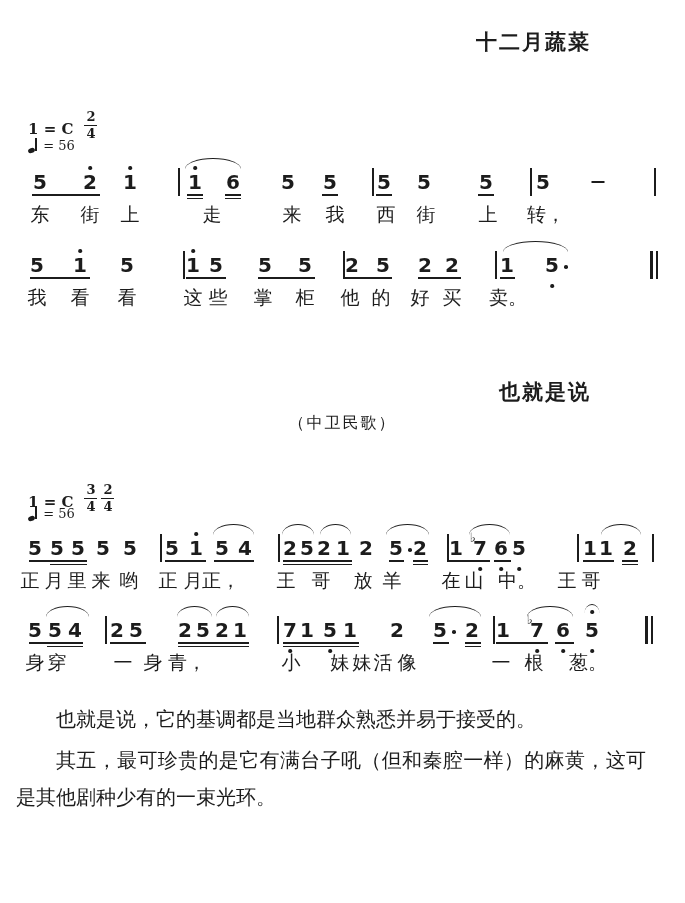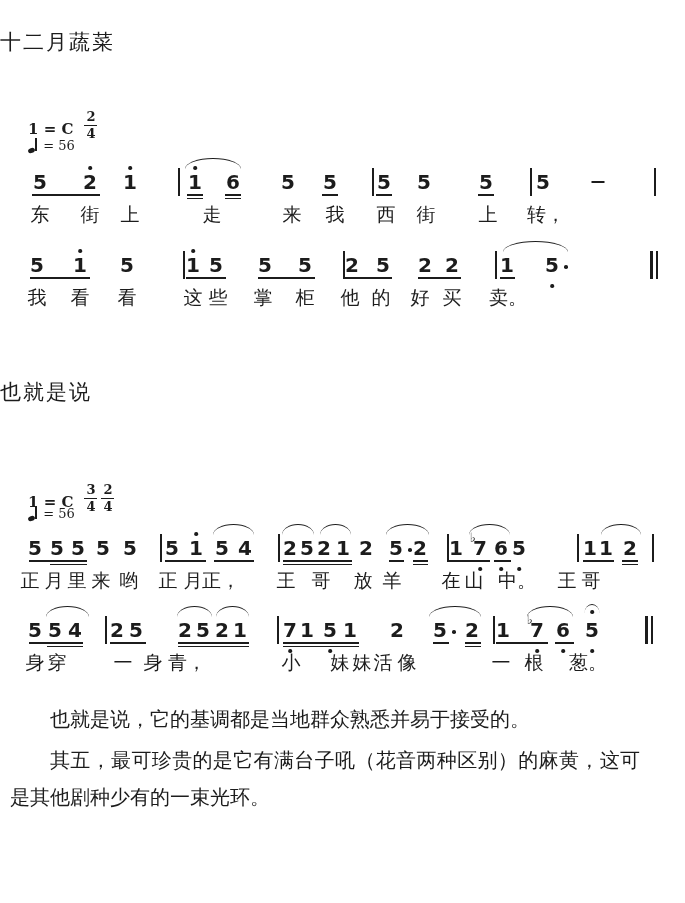--- a/index.html
+++ b/index.html
@@ -1,17 +1,17 @@
 <!DOCTYPE html>
 <html><head>
 <meta charset="utf-8">
 <style>
   html,body{margin:0;padding:0;background:#e8e8e8;}
   .page{position:relative;width:685px;height:903px;margin:0 auto;background:#ffffff;color:#1c1c1c;overflow:hidden;font-family:"Liberation Serif","DejaVu Serif",serif;}
-  .title{position:absolute;left:0;width:591px;text-align:left;font-family:"DejaVu Sans","Liberation Sans",sans-serif;font-weight:normal;font-size:21px;letter-spacing:2px;}
+  .title{position:absolute;left:0;width:591px;text-align:right;font-family:"DejaVu Sans","Liberation Sans",sans-serif;font-weight:bold;font-size:21px;letter-spacing:2px;}
   #title1{top:28px;}
   #title2{top:378px;}
   .subtitle{position:absolute;left:0;width:685px;text-align:center;font-size:16px;letter-spacing:2px;top:413px;font-family:"Liberation Serif",serif;}
   .keysig{position:absolute;font-size:15px;font-weight:bold;font-family:"DejaVu Serif","Liberation Serif",serif;white-space:nowrap;}
   #key1{left:28px;top:110px;}
   #key2{left:28px;top:483px;}
   .frac{display:inline-block;text-align:center;vertical-align:-4px;margin-left:11px;font-size:13px;line-height:1;font-weight:bold;}
   .frac .num{display:block;padding:0 2px 1.5px;}
   .frac .den{display:block;border-top:1.4px solid #1c1c1c;padding:1.5px 2px 0;}
   .frac + .frac{margin-left:4px;}
@@ -29,21 +29,21 @@
   .note{position:absolute;transform:translateX(-50%);font-family:"DejaVu Sans","Liberation Sans",sans-serif;font-weight:bold;font-size:20px;line-height:20px;top:0;}
   .beam{position:absolute;height:1.7px;background:#1c1c1c;}
   .slur{position:absolute;height:10px;border-top:1.6px solid #1c1c1c;border-radius:50% 50% 0 0/100% 100% 0 0;}
   .bar{position:absolute;width:1.7px;top:-4px;height:28px;background:#1c1c1c;}
   .bar.thick{width:2.8px;}
   .dot{position:absolute;width:3.6px;height:3.6px;border-radius:50%;background:#1c1c1c;transform:translateX(-50%);}
   .flat{position:absolute;transform:translateX(-100%);font-size:13px;font-weight:bold;font-family:"DejaVu Sans",sans-serif;line-height:12px;}
   .ferm{position:absolute;width:15px;height:8px;border-top:1.8px solid #1c1c1c;border-radius:50% 50% 0 0/100% 100% 0 0;transform:translateX(-50%);}
   .dash{position:absolute;width:13px;height:2.4px;background:#1c1c1c;transform:translateX(-50%);}
   .lyric{position:absolute;transform:translateX(-50%);font-size:19px;white-space:nowrap;font-family:"Liberation Serif",serif;}
-  .paras{position:absolute;left:10px;top:701px;width:630px;font-size:20px;line-height:37.5px;text-align:justify;}
+  .paras{position:absolute;left:16px;top:701px;width:630px;font-size:20px;line-height:37.5px;text-align:justify;}
   .paras p{margin:0 0 3px;text-indent:40px;}
 </style>
 </head>
 <body>
 
 <div class="page">
 
   <div class="title" id="title1">十二月蔬菜</div>
 
   <div class="keysig" id="key1"><span>1 = C</span><span class="frac"><span class="num">2</span><span class="den">4</span></span></div>
@@ -128,20 +128,21 @@
       <div class="lyric" style="left: 263px; top: 30px;">掌</div>
       <div class="lyric" style="left: 305px; top: 30px;">柜</div>
       <div class="lyric" style="left: 350px; top: 30px;">他</div>
       <div class="lyric" style="left: 381px; top: 30px;">的</div>
       <div class="lyric" style="left: 420px; top: 30px;">好</div>
       <div class="lyric" style="left: 452px; top: 30px;">买</div>
       <div class="lyric" style="left: 508px; top: 30px;">卖。</div>
     </div>
 
   <div class="title" id="title2">也就是说</div>
+  <div class="subtitle">（中卫民歌）</div>
 
   <div class="keysig" id="key2"><span>1 = C</span><span class="frac"><span class="num">3</span><span class="den">4</span></span><span class="frac"><span class="num">2</span><span class="den">4</span></span></div>
 
   <div class="tempo" id="tempo2"><span class="qnote"><span class="head"></span><span class="stem"></span></span> <span>= 56</span></div>
 
   <div class="mline" id="mlineC">
       <div class="beam" style="left: 29px; width: 58px; top: 22px;"></div>
       <div class="beam" style="left: 50px; width: 37px; top: 25.8px;"></div>
       <div class="beam" style="left: 165px; width: 41px; top: 22px;"></div>
       <div class="beam" style="left: 214px; width: 40px; top: 22px;"></div>
@@ -275,16 +276,16 @@
       <div class="lyric" style="left: 362px; top: 30px;">妹</div>
       <div class="lyric" style="left: 383px; top: 30px;">活</div>
       <div class="lyric" style="left: 407px; top: 30px;">像</div>
       <div class="lyric" style="left: 501px; top: 30px;">一</div>
       <div class="lyric" style="left: 534px; top: 30px;">根</div>
       <div class="lyric" style="left: 588px; top: 30px;">葱。</div>
     </div>
 
   <div class="paras">
     <p>也就是说，它的基调都是当地群众熟悉并易于接受的。</p>
-    <p>其五，最可珍贵的是它有满台子吼（花音两种区别）的麻黄，这可是其他剧种少有的一束光环。</p>
+    <p>其五，最可珍贵的是它有满台子吼（但和秦腔一样）的麻黄，这可是其他剧种少有的一束光环。</p>
   </div>
 
 </div>
 
 </body></html>

